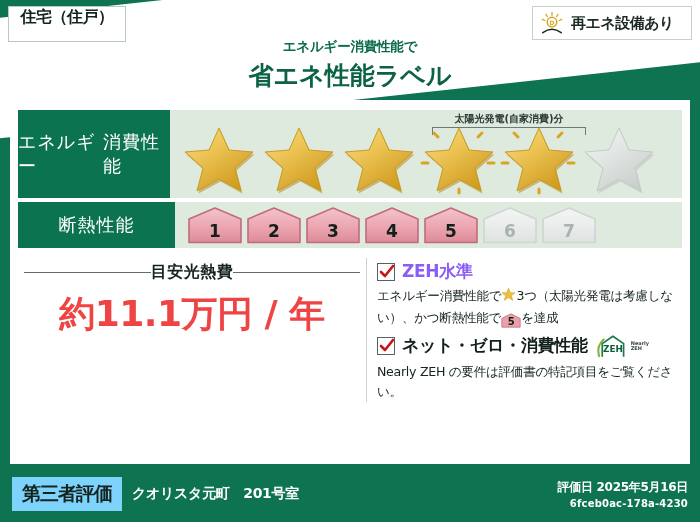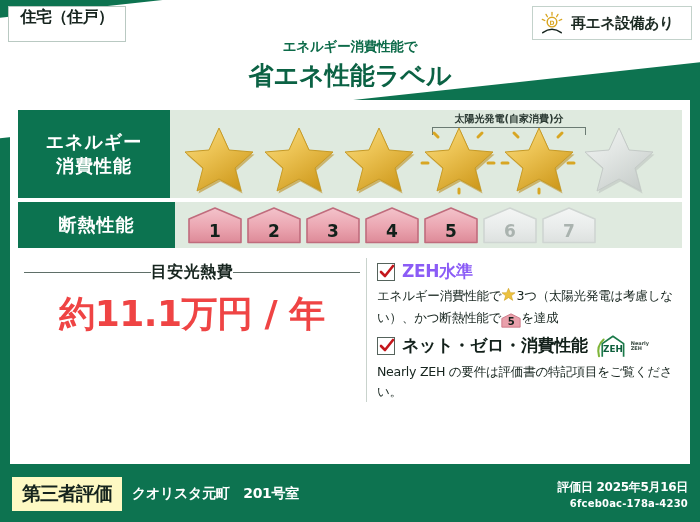--- a/index.html
+++ b/index.html
@@ -79,22 +79,22 @@
     left: 10px; top: 100px; right: 10px; bottom: 58px;
     background: #ffffff;
     z-index: 5;
     padding: 6px 8px 4px 8px;
   }
 
   
   .perf-row { display: flex; align-items: stretch; margin: 4px 0 0 0; }
   .row-label {
     background: #0c7350; color: #ffffff;
-    display: flex; flex-direction: column; align-items: center; justify-content: center;
-    font-weight: bold; letter-spacing: 1px;
+    display: flex; flex-direction: row; align-items: center; justify-content: center;
+    font-weight: normal; letter-spacing: 1px;
     flex: none;
   }
   .row-label.energy { width: 152px; height: 88px; font-size: 18px; line-height: 1.32; }
   .row-label.insul  { width: 157px; height: 46px; font-size: 18px; }
   .row-body {
     flex: 1; background: #dfeadf; position: relative;
     display: flex; align-items: center;
   }
 
   
@@ -168,21 +168,21 @@
     text-align: center; line-height: 17px;
   }
   .zeh-logo { display: inline-flex; align-items: center; gap: 2px; vertical-align: -7px; }
 
   
   .footer {
     position: absolute; left: 0; right: 0; bottom: 0; height: 56px;
     z-index: 6; display: flex; align-items: center;
   }
   .bels-chip {
-    margin-left: 12px; height: 34px; background: #fef9c3;
+    margin-left: 12px; height: 34px; background: #7dd3fc;
     display: flex; align-items: center; padding: 0 10px;
   }
   .bels-chip .t1 { font-size: 19px; font-weight: bold; color: #15231d; letter-spacing: -1px; }
   .bels-chip .t2 { font-size: 24px; font-weight: bold; color: #0c6b48; letter-spacing: -1px; margin-left: 6px; }
   .prop-name {
     margin-left: 10px; color: #ffffff; font-size: 14px; font-weight: bold;
     letter-spacing: -0.3px;
   }
   .footer-right {
     margin-left: auto; margin-right: 12px; text-align: right; color: #ffffff;

